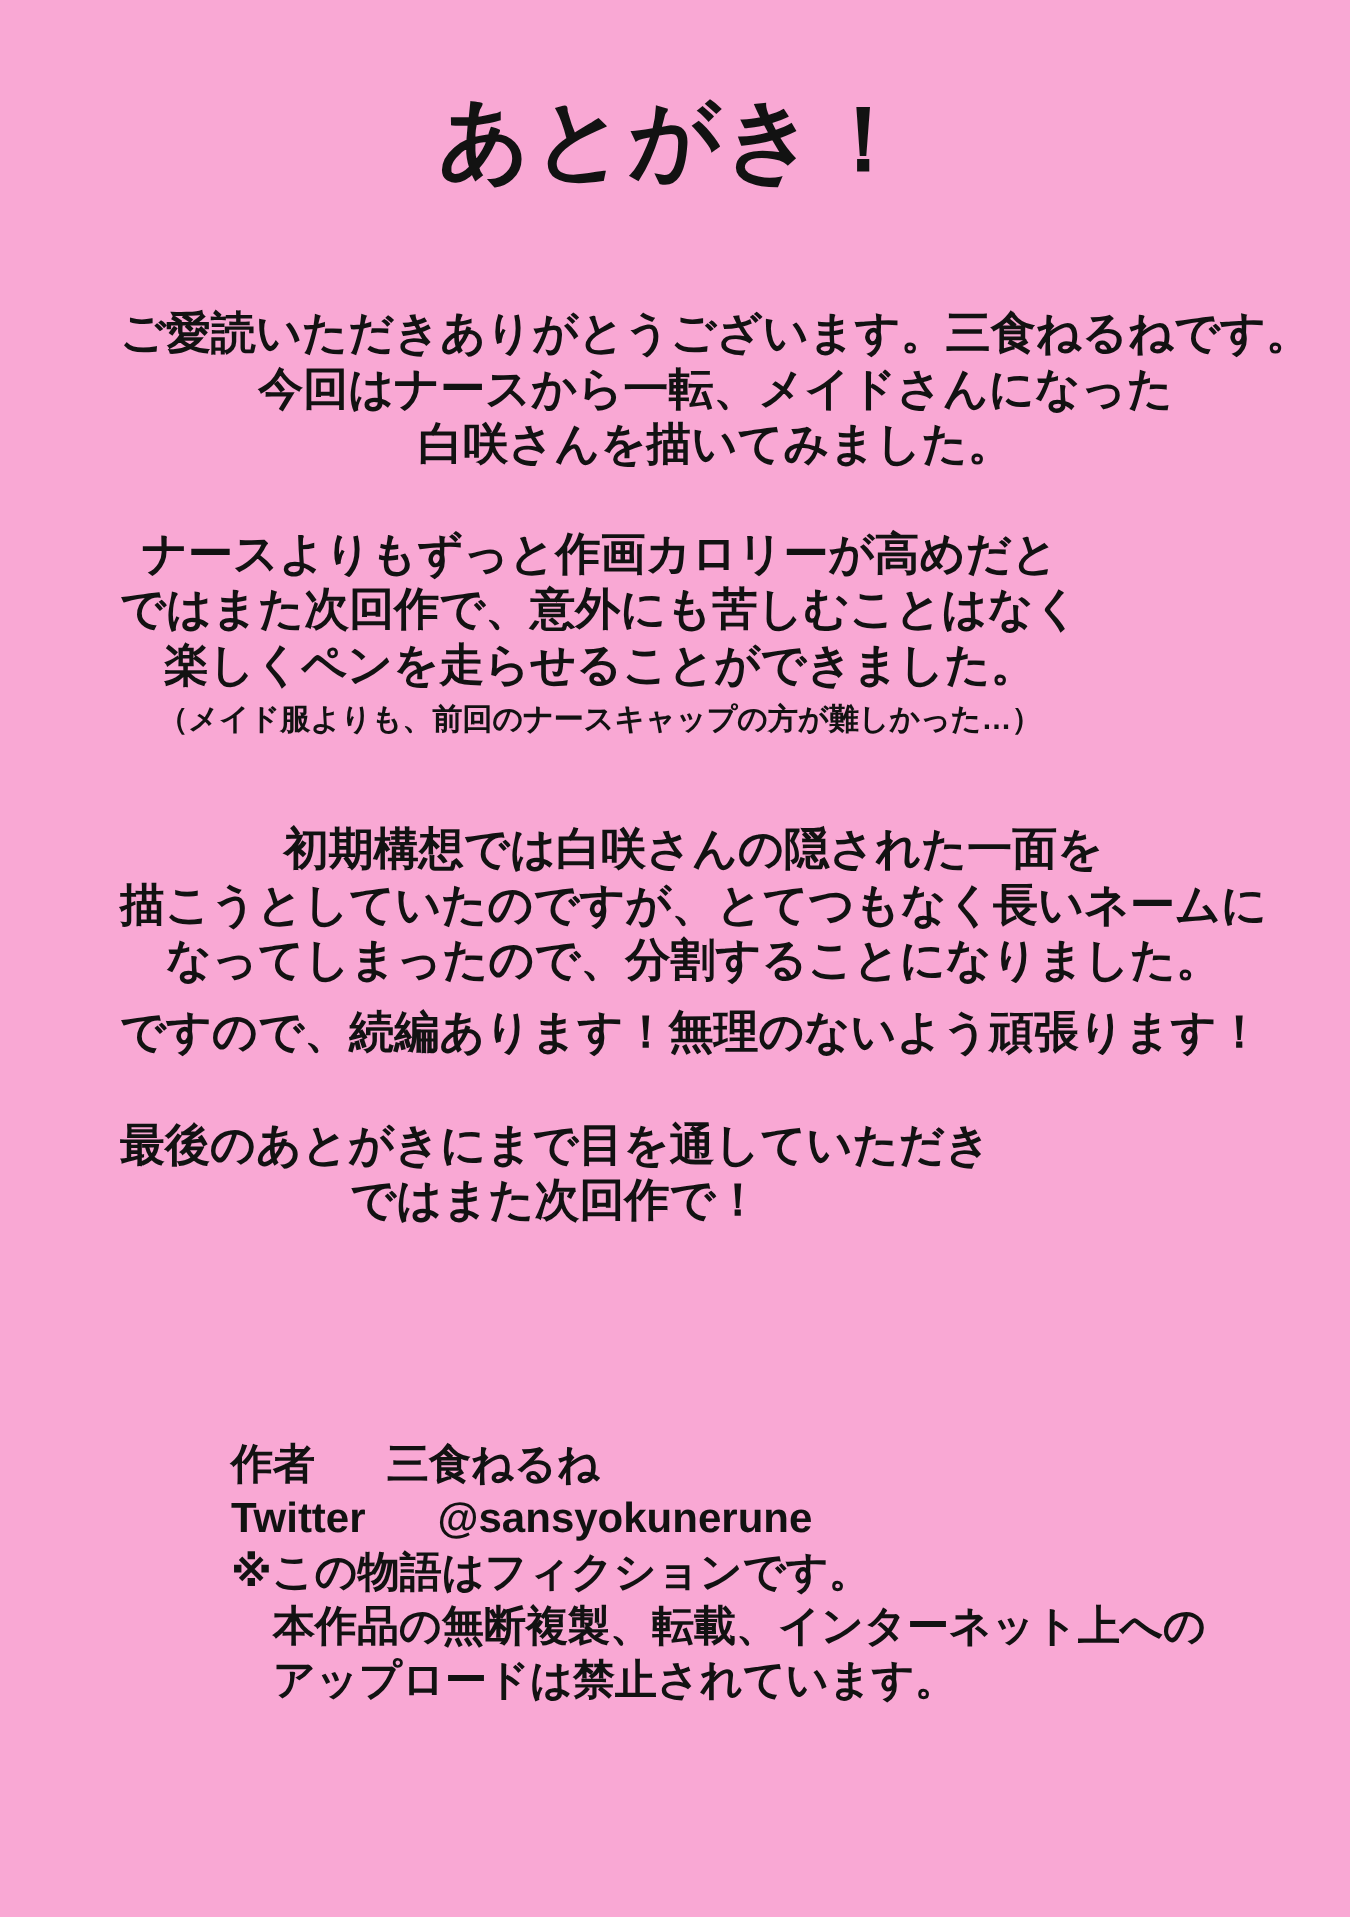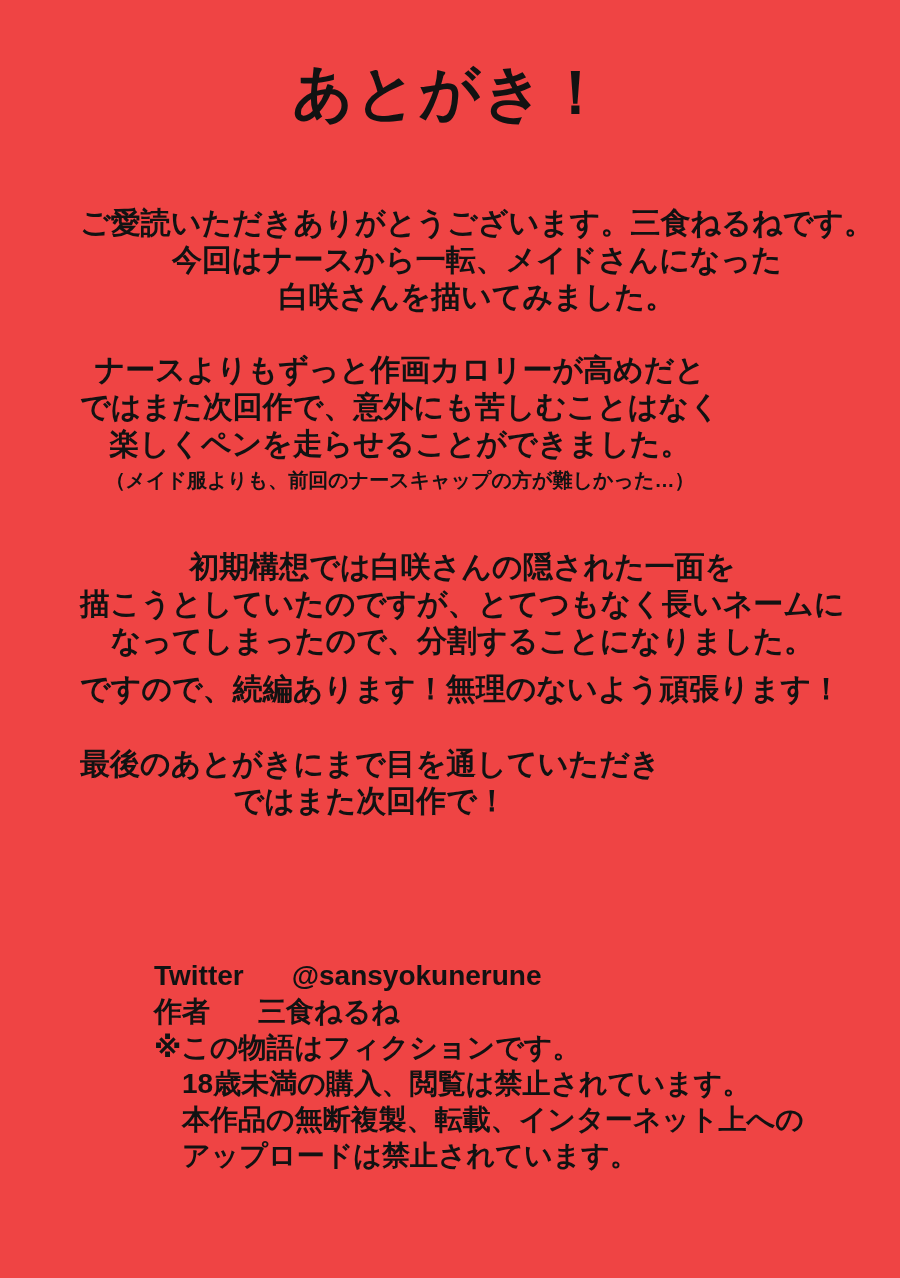--- a/index.html
+++ b/index.html
@@ -4,21 +4,21 @@
 <style>
   html, body {
     margin: 0;
     padding: 0;
     background: #ffffff;
   }
   .page {
     position: relative;
     width: 900px;
     height: 1278px;
-    background: #ef4444;
+    background: #f9a8d4;
     color: #121212;
     font-family: "Liberation Sans", "DejaVu Sans", sans-serif;
     font-weight: 700;
     overflow: hidden;
   }
   .title {
     position: absolute;
     top: 58px;
     left: 0;
     right: 0;
@@ -92,21 +92,20 @@
   <section class="para p4">
     <div>ですので、続編あります！無理のないよう頑張ります！</div>
   </section>
 
   <section class="para p5">
     <div>最後のあとがきにまで目を通していただき</div>
     <div>ではまた次回作で！</div>
   </section>
 
   <section class="colophon">
+    <div><span>作者</span><span class="label-gap"></span><span>三食ねるね</span></div>
     <div><span>Twitter</span><span class="label-gap"></span><span>@sansyokunerune</span></div>
-    <div><span>作者</span><span class="label-gap"></span><span>三食ねるね</span></div>
     <div>※この物語はフィクションです。</div>
-    <div class="indent">18歳未満の購入、閲覧は禁止されています。</div>
     <div class="indent">本作品の無断複製、転載、インターネット上への</div>
     <div class="indent">アップロードは禁止されています。</div>
   </section>
 
 </div>
 
 </body></html>

